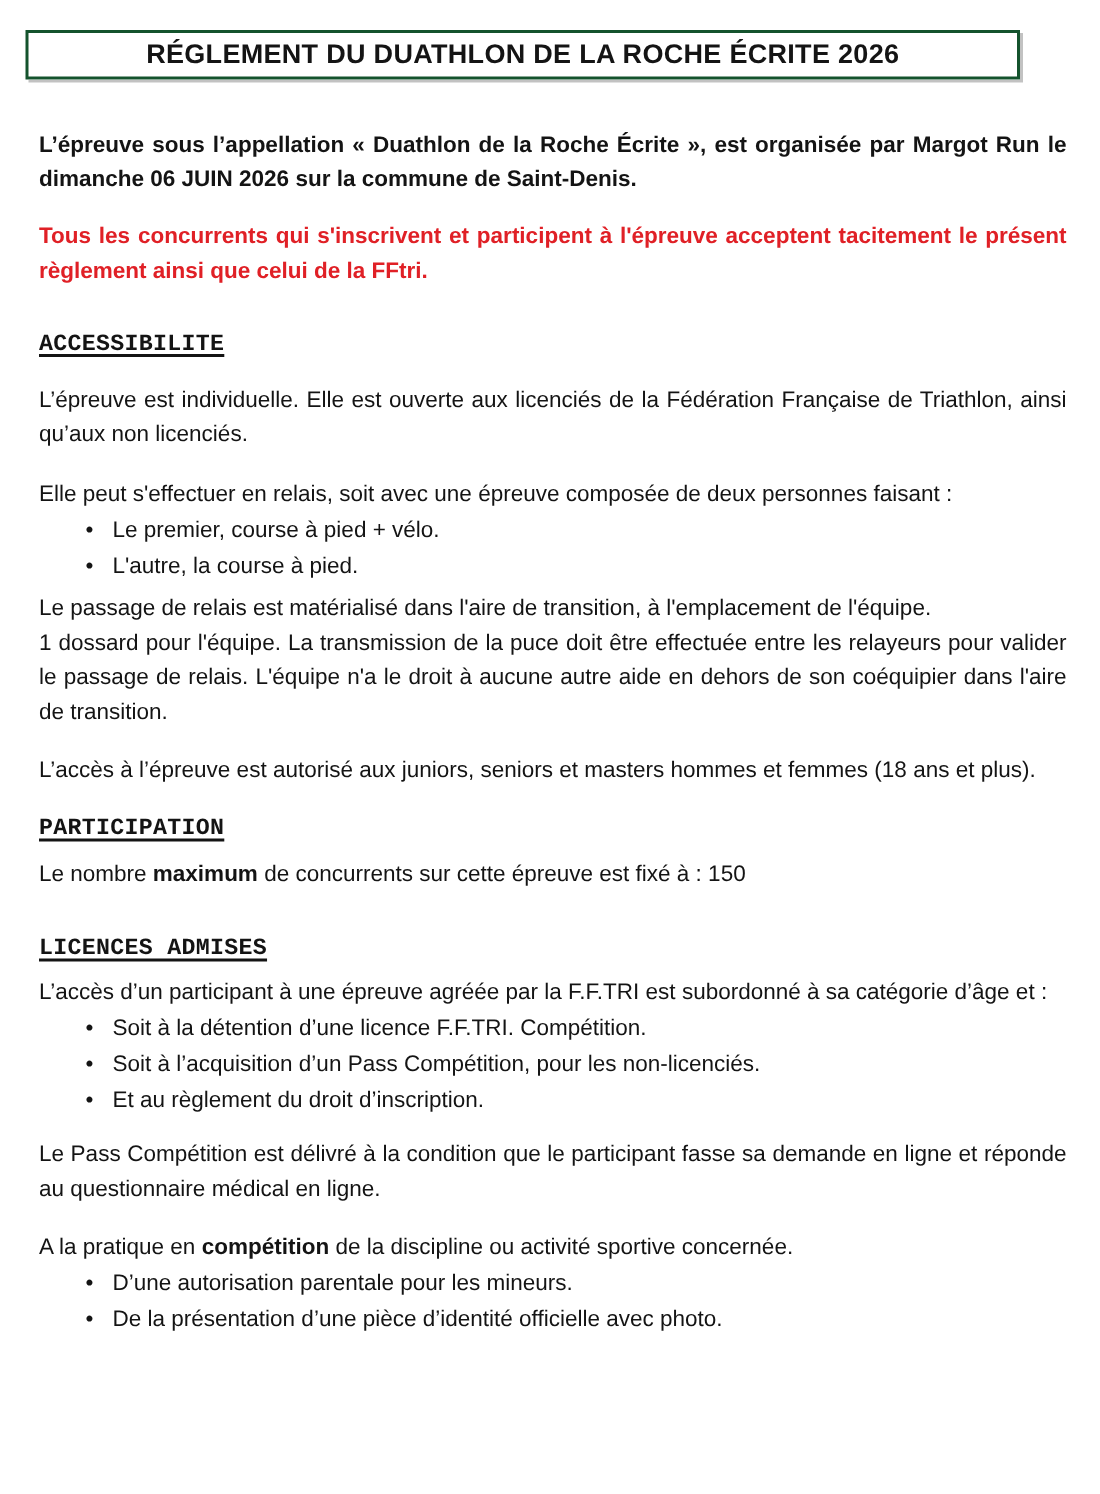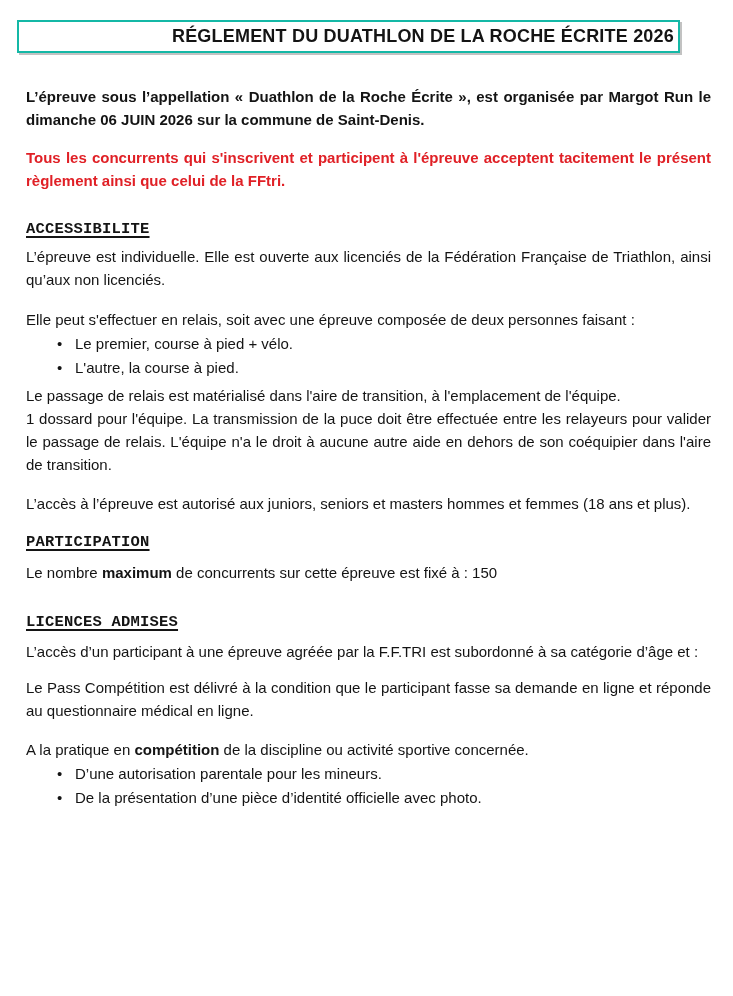--- a/index.html
+++ b/index.html
@@ -15,23 +15,23 @@
   }
   .page {
     position: relative;
     width: 733px;
     height: 996px;
     background: #ffffff;
   }
   .title-box {
     margin: 20px 0 0 17px;
     width: 663px;
-    border: 2px solid #14b8a6;
+    border: 2px solid #14532d;
     box-shadow: 2px 2px 0 rgba(120,120,120,0.45);
-    text-align: right;
+    text-align: center;
     padding: 3px 4px 4px 4px;
     font-size: 18px;
     line-height: 22px;
     font-weight: bold;
     letter-spacing: 0.2px;
   }
   .content {
     padding: 0 22px 0 26px;
   }
   p, h2 { text-align: justify; }
@@ -59,21 +59,21 @@
     content: "\2022";
     position: absolute;
     left: 31px;
     top: 0;
     font-size: 15px;
   }
   
   .m-intro      { margin-top: 32px; }
   .m-red        { margin-top: 15px; }
   .m-h-access   { margin-top: 26px; }
-  .m-individuel { margin-top: 4px;  }
+  .m-individuel { margin-top: 14px;  }
   .m-relais     { margin-top: 17px; }
   .m-passage    { margin-top: 5px;  }
   .m-acces      { margin-top: 16px; }
   .m-h-partic   { margin-top: 16px; }
   .m-nombre     { margin-top: 7px;  }
   .m-h-licences { margin-top: 27px; }
   .m-lic-intro  { margin-top: 6px;  }
   .m-pass       { margin-top: 13px; }
   .m-pratique   { margin-top: 16px; }
   .line-left { text-align: left; }
@@ -112,20 +112,25 @@
     <p class="m-acces">L’accès à l’épreuve est autorisé aux juniors, seniors et masters hommes et femmes (18 ans et plus).</p>
 
     <h2 class="m-h-partic">PARTICIPATION</h2>
 
     <p class="m-nombre line-left"><span>Le nombre </span><span class="b">maximum</span><span> de concurrents sur cette épreuve est fixé à : 150</span></p>
 
     <h2 class="m-h-licences">LICENCES ADMISES</h2>
 
     <p class="m-lic-intro">L’accès d’un participant à une épreuve agréée par la F.F.TRI est subordonné à sa catégorie d’âge et :</p>
 
+    <ul>
+      <li>Soit à la détention d’une licence F.F.TRI. Compétition.</li>
+      <li>Soit à l’acquisition d’un Pass Compétition, pour les non-licenciés.</li>
+      <li>Et au règlement du droit d’inscription.</li>
+    </ul>
 
     <p class="m-pass">Le Pass Compétition est délivré à la condition que le participant fasse sa demande en ligne et réponde au questionnaire médical en ligne.</p>
 
     <p class="m-pratique line-left"><span>A la pratique en </span><span class="b">compétition</span><span> de la discipline ou activité sportive concernée.</span></p>
 
     <ul>
       <li>D’une autorisation parentale pour les mineurs.</li>
       <li>De la présentation d’une pièce d’identité officielle avec photo.</li>
     </ul>
 

